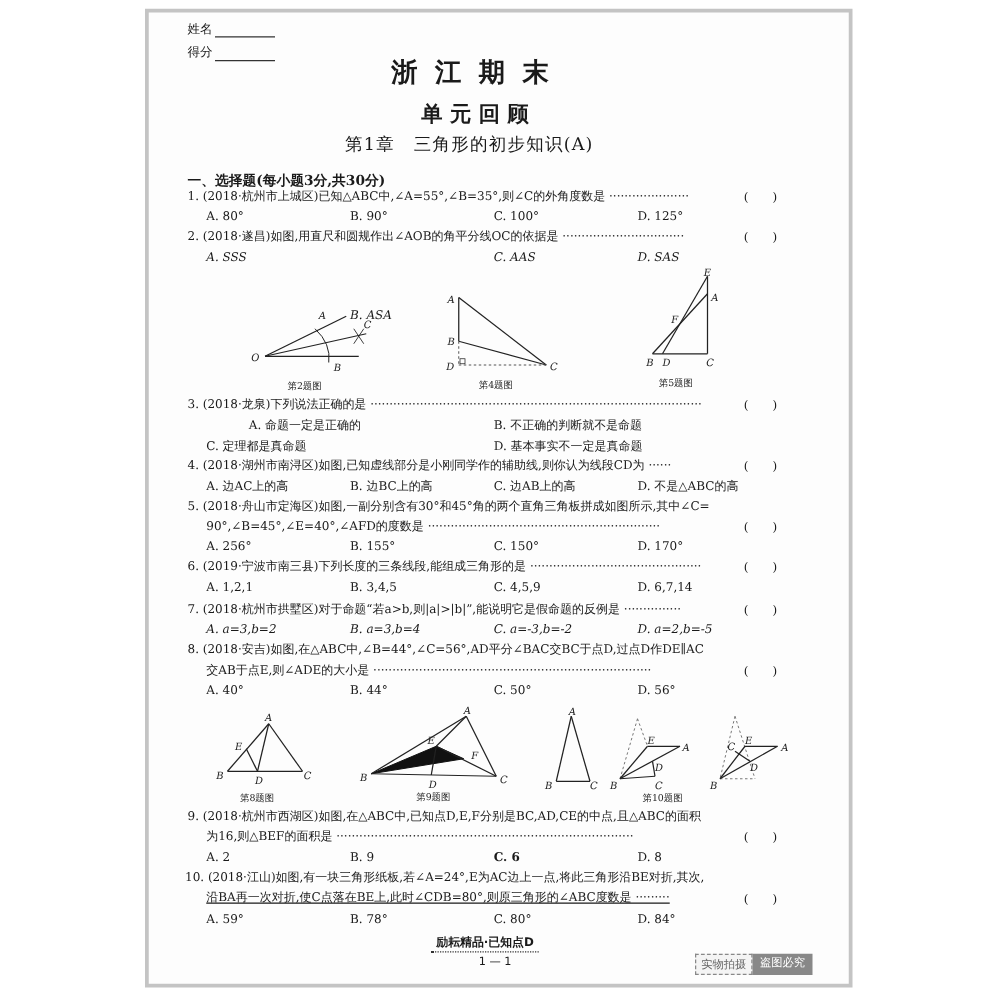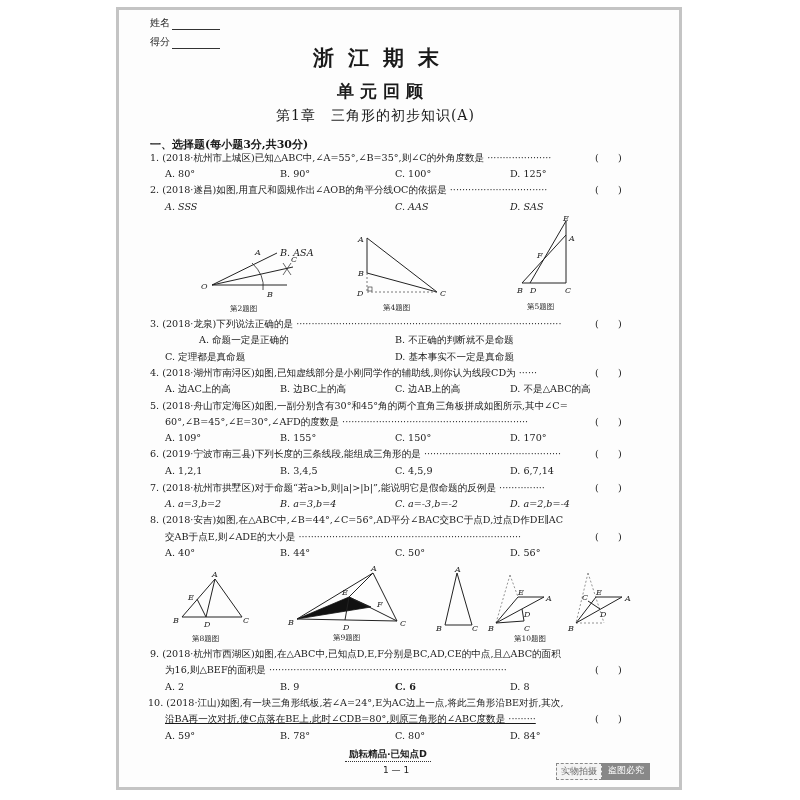--- a/index.html
+++ b/index.html
@@ -106,40 +106,40 @@
 <div class="abs opt" style="left:395px;top:351px;">D. 基本事实不一定是真命题</div>
 
 <div class="abs q" style="left:150px;top:367px;">4. (2018·湖州市南浔区)如图,已知虚线部分是小刚同学作的辅助线,则你认为线段CD为 ······</div>
 <div class="abs paren" style="left:595px;top:367px;">(　　)</div>
 <div class="abs opt" style="left:165px;top:383px;">A. 边AC上的高</div>
 <div class="abs opt" style="left:280px;top:383px;">B. 边BC上的高</div>
 <div class="abs opt" style="left:395px;top:383px;">C. 边AB上的高</div>
 <div class="abs opt" style="left:510px;top:383px;">D. 不是△ABC的高</div>
 
 <div class="abs q" style="left:150px;top:400px;">5. (2018·舟山市定海区)如图,一副分别含有30°和45°角的两个直角三角板拼成如图所示,其中∠C=</div>
-<div class="abs q" style="left:165px;top:416px;">60°,∠B=45°,∠E=30°,∠AFD的度数是 ·····························································</div>
+<div class="abs q" style="left:165px;top:416px;">90°,∠B=45°,∠E=40°,∠AFD的度数是 ·····························································</div>
 <div class="abs paren" style="left:595px;top:416px;">(　　)</div>
-<div class="abs opt" style="left:165px;top:432px;">A. 109°</div>
+<div class="abs opt" style="left:165px;top:432px;">A. 256°</div>
 <div class="abs opt" style="left:280px;top:432px;">B. 155°</div>
 <div class="abs opt" style="left:395px;top:432px;">C. 150°</div>
 <div class="abs opt" style="left:510px;top:432px;">D. 170°</div>
 
 <div class="abs q" style="left:150px;top:448px;">6. (2019·宁波市南三县)下列长度的三条线段,能组成三角形的是 ·············································</div>
 <div class="abs paren" style="left:595px;top:448px;">(　　)</div>
 <div class="abs opt" style="left:165px;top:465px;">A. 1,2,1</div>
 <div class="abs opt" style="left:280px;top:465px;">B. 3,4,5</div>
 <div class="abs opt" style="left:395px;top:465px;">C. 4,5,9</div>
 <div class="abs opt" style="left:510px;top:465px;">D. 6,7,14</div>
 
 <div class="abs q" style="left:150px;top:482px;">7. (2018·杭州市拱墅区)对于命题“若a&gt;b,则|a|&gt;|b|”,能说明它是假命题的反例是 ···············</div>
 <div class="abs paren" style="left:595px;top:482px;">(　　)</div>
 <div class="abs opt" style="left:165px;top:498px;font-style:italic;">A. a=3,b=2</div>
 <div class="abs opt" style="left:280px;top:498px;font-style:italic;">B. a=3,b=4</div>
 <div class="abs opt" style="left:395px;top:498px;font-style:italic;">C. a=-3,b=-2</div>
-<div class="abs opt" style="left:510px;top:498px;font-style:italic;">D. a=2,b=-4</div>
+<div class="abs opt" style="left:510px;top:498px;font-style:italic;">D. a=2,b=-5</div>
 
 <div class="abs q" style="left:150px;top:514px;">8. (2018·安吉)如图,在△ABC中,∠B=44°,∠C=56°,AD平分∠BAC交BC于点D,过点D作DE∥AC</div>
 <div class="abs q" style="left:165px;top:531px;">交AB于点E,则∠ADE的大小是 ·········································································</div>
 <div class="abs paren" style="left:595px;top:531px;">(　　)</div>
 <div class="abs opt" style="left:165px;top:547px;">A. 40°</div>
 <div class="abs opt" style="left:280px;top:547px;">B. 44°</div>
 <div class="abs opt" style="left:395px;top:547px;">C. 50°</div>
 <div class="abs opt" style="left:510px;top:547px;">D. 56°</div>
 
 <svg class="abs" style="left:170px;top:565px;" width="110" height="80">

